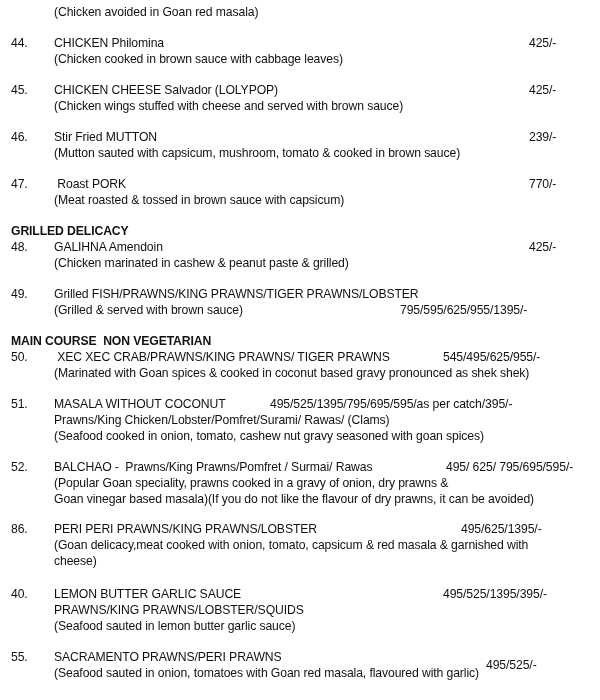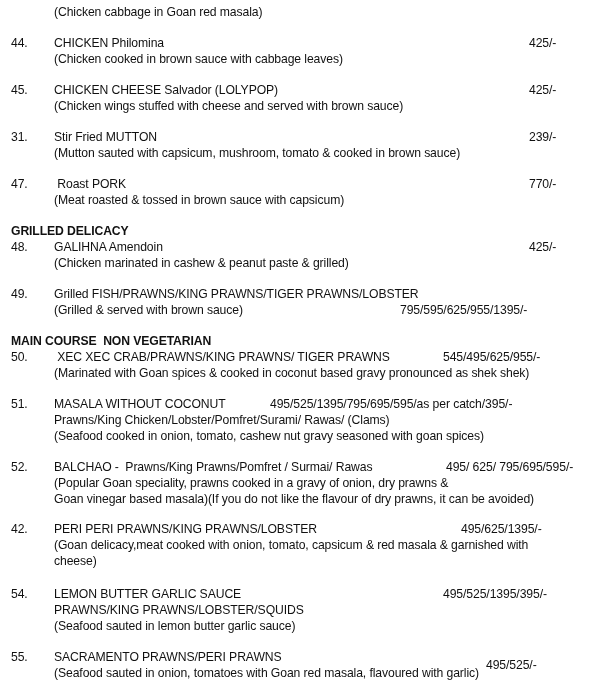--- a/index.html
+++ b/index.html
@@ -12,33 +12,33 @@
   .num { left:11px;text-align:right; }
   .txt { left:54px; }
   .heading { left:11px; font-weight:bold; }
   .price { }
 </style>
 </head>
 <body>
 
 <div>
 
-  <div class="line txt" style="top:5px">(Chicken cabbage in Goan red masala)</div>
+  <div class="line txt" style="top:5px">(Chicken avoided in Goan red masala)</div>
 
   <div class="line num" style="top:36px">44.</div>
   <div class="line txt" style="top:36px">CHICKEN Philomina</div>
   <div class="line price" style="top:36px;left:529px">425/-</div>
   <div class="line txt" style="top:52px">(Chicken cooked in brown sauce with cabbage leaves)</div>
 
   <div class="line num" style="top:83px">45.</div>
   <div class="line txt" style="top:83px">CHICKEN CHEESE Salvador (LOLYPOP)</div>
   <div class="line price" style="top:83px;left:529px">425/-</div>
   <div class="line txt" style="top:99px">(Chicken wings stuffed with cheese and served with brown sauce)</div>
 
-  <div class="line num" style="top:130px">31.</div>
+  <div class="line num" style="top:130px">46.</div>
   <div class="line txt" style="top:130px">Stir Fried MUTTON</div>
   <div class="line price" style="top:130px;left:529px">239/-</div>
   <div class="line txt" style="top:146px">(Mutton sauted with capsicum, mushroom, tomato &amp; cooked in brown sauce)</div>
 
   <div class="line num" style="top:177px">47.</div>
   <div class="line txt" style="top:177px"> Roast PORK</div>
   <div class="line price" style="top:177px;left:529px">770/-</div>
   <div class="line txt" style="top:193px">(Meat roasted &amp; tossed in brown sauce with capsicum)</div>
 
   <div class="line heading" style="top:224px">GRILLED DELICACY</div>
@@ -65,27 +65,27 @@
   <div class="line price" style="top:397px;left:270px">495/525/1395/795/695/595/as per catch/395/-</div>
   <div class="line txt" style="top:413px">Prawns/King Chicken/Lobster/Pomfret/Surami/ Rawas/ (Clams)</div>
   <div class="line txt" style="top:429px">(Seafood cooked in onion, tomato, cashew nut gravy seasoned with goan spices)</div>
 
   <div class="line num" style="top:460px">52.</div>
   <div class="line txt" style="top:460px">BALCHAO -  Prawns/King Prawns/Pomfret / Surmai/ Rawas</div>
   <div class="line price" style="top:460px;left:446px">495/ 625/ 795/695/595/-</div>
   <div class="line txt" style="top:476px">(Popular Goan speciality, prawns cooked in a gravy of onion, dry prawns &amp;</div>
   <div class="line txt" style="top:492px">Goan vinegar based masala)(If you do not like the flavour of dry prawns, it can be avoided)</div>
 
-  <div class="line num" style="top:522px">42.</div>
+  <div class="line num" style="top:522px">86.</div>
   <div class="line txt" style="top:522px">PERI PERI PRAWNS/KING PRAWNS/LOBSTER</div>
   <div class="line price" style="top:522px;left:461px">495/625/1395/-</div>
   <div class="line txt" style="top:538px">(Goan delicacy,meat cooked with onion, tomato, capsicum &amp; red masala &amp; garnished with</div>
   <div class="line txt" style="top:554px">cheese)</div>
 
-  <div class="line num" style="top:587px">54.</div>
+  <div class="line num" style="top:587px">40.</div>
   <div class="line txt" style="top:587px">LEMON BUTTER GARLIC SAUCE</div>
   <div class="line price" style="top:587px;left:443px">495/525/1395/395/-</div>
   <div class="line txt" style="top:603px">PRAWNS/KING PRAWNS/LOBSTER/SQUIDS</div>
   <div class="line txt" style="top:619px">(Seafood sauted in lemon butter garlic sauce)</div>
 
   <div class="line num" style="top:650px">55.</div>
   <div class="line txt" style="top:650px">SACRAMENTO PRAWNS/PERI PRAWNS</div>
   <div class="line price" style="top:658px;left:486px">495/525/-</div>
   <div class="line txt" style="top:666px">(Seafood sauted in onion, tomatoes with Goan red masala, flavoured with garlic)</div>
 

